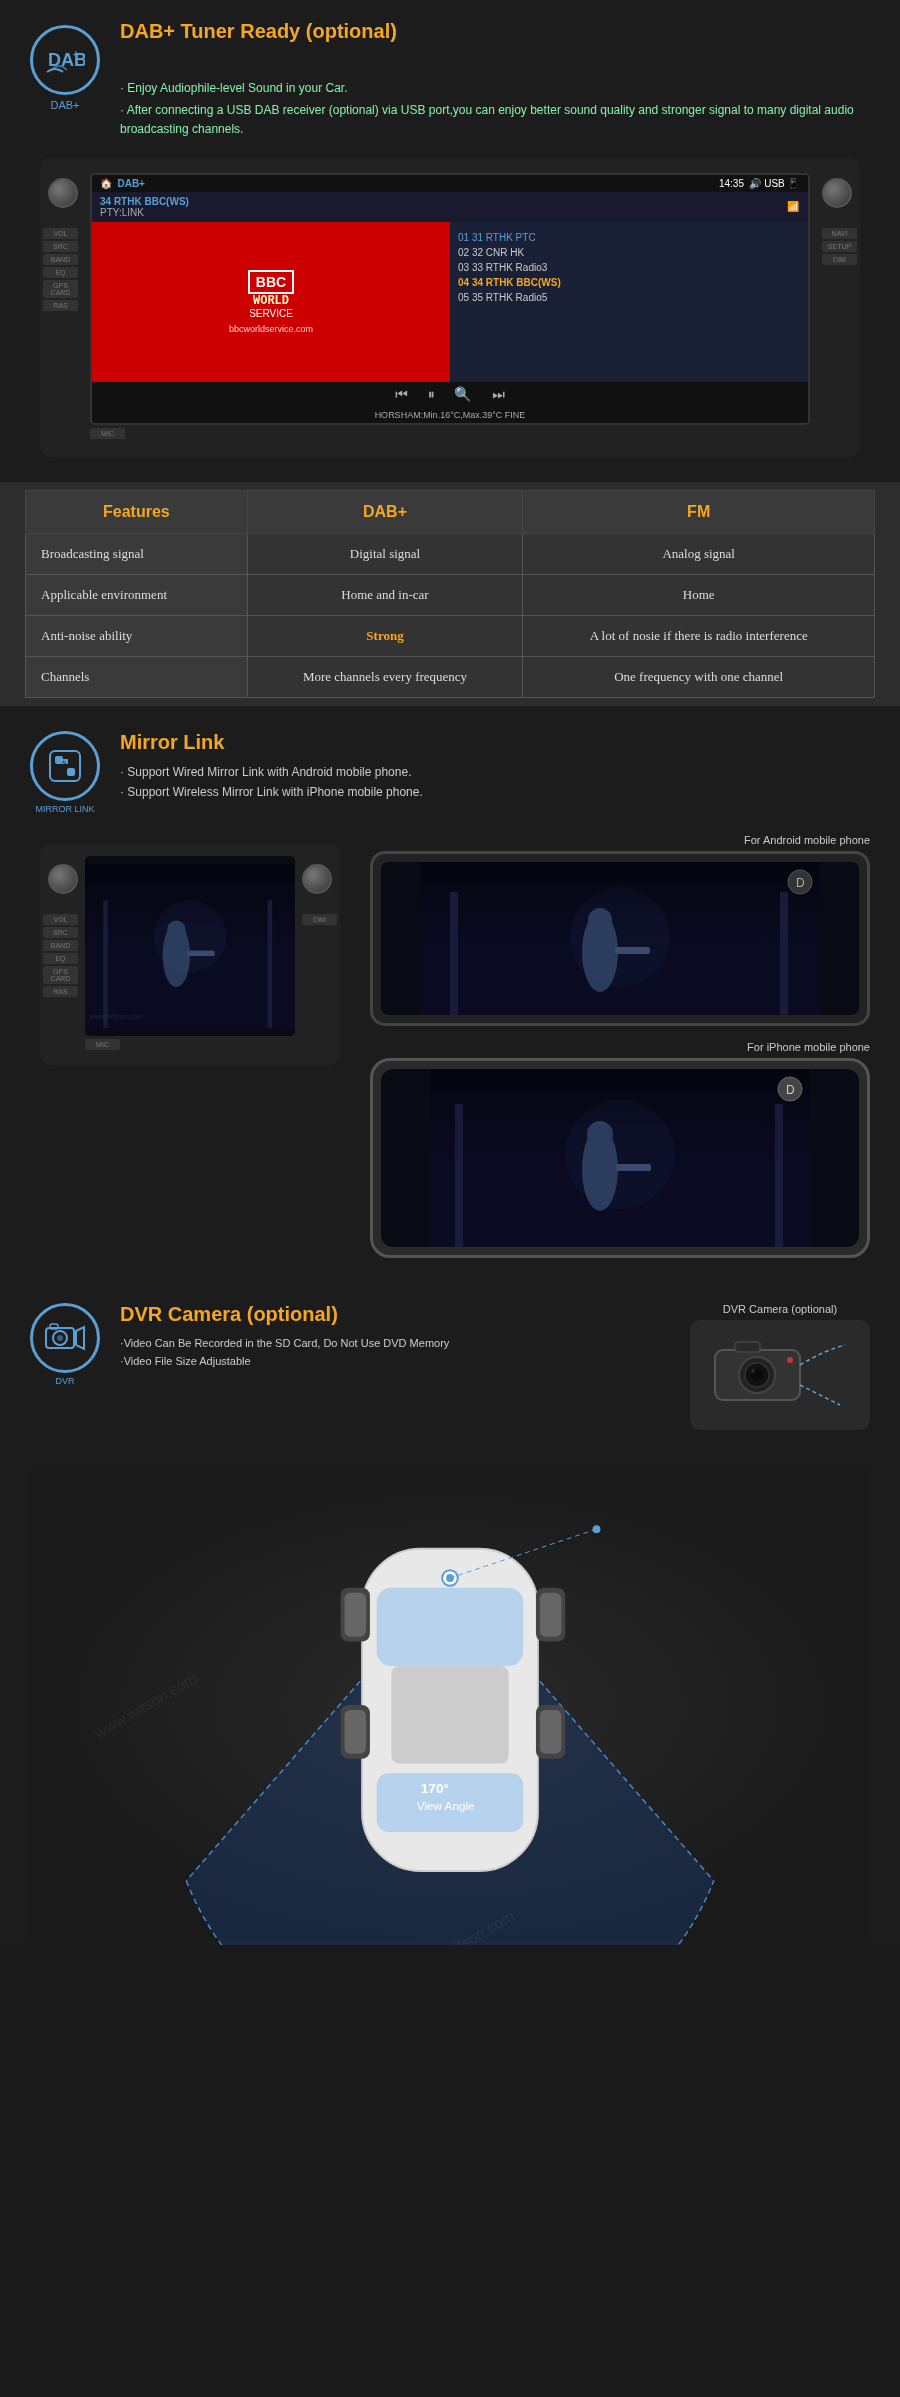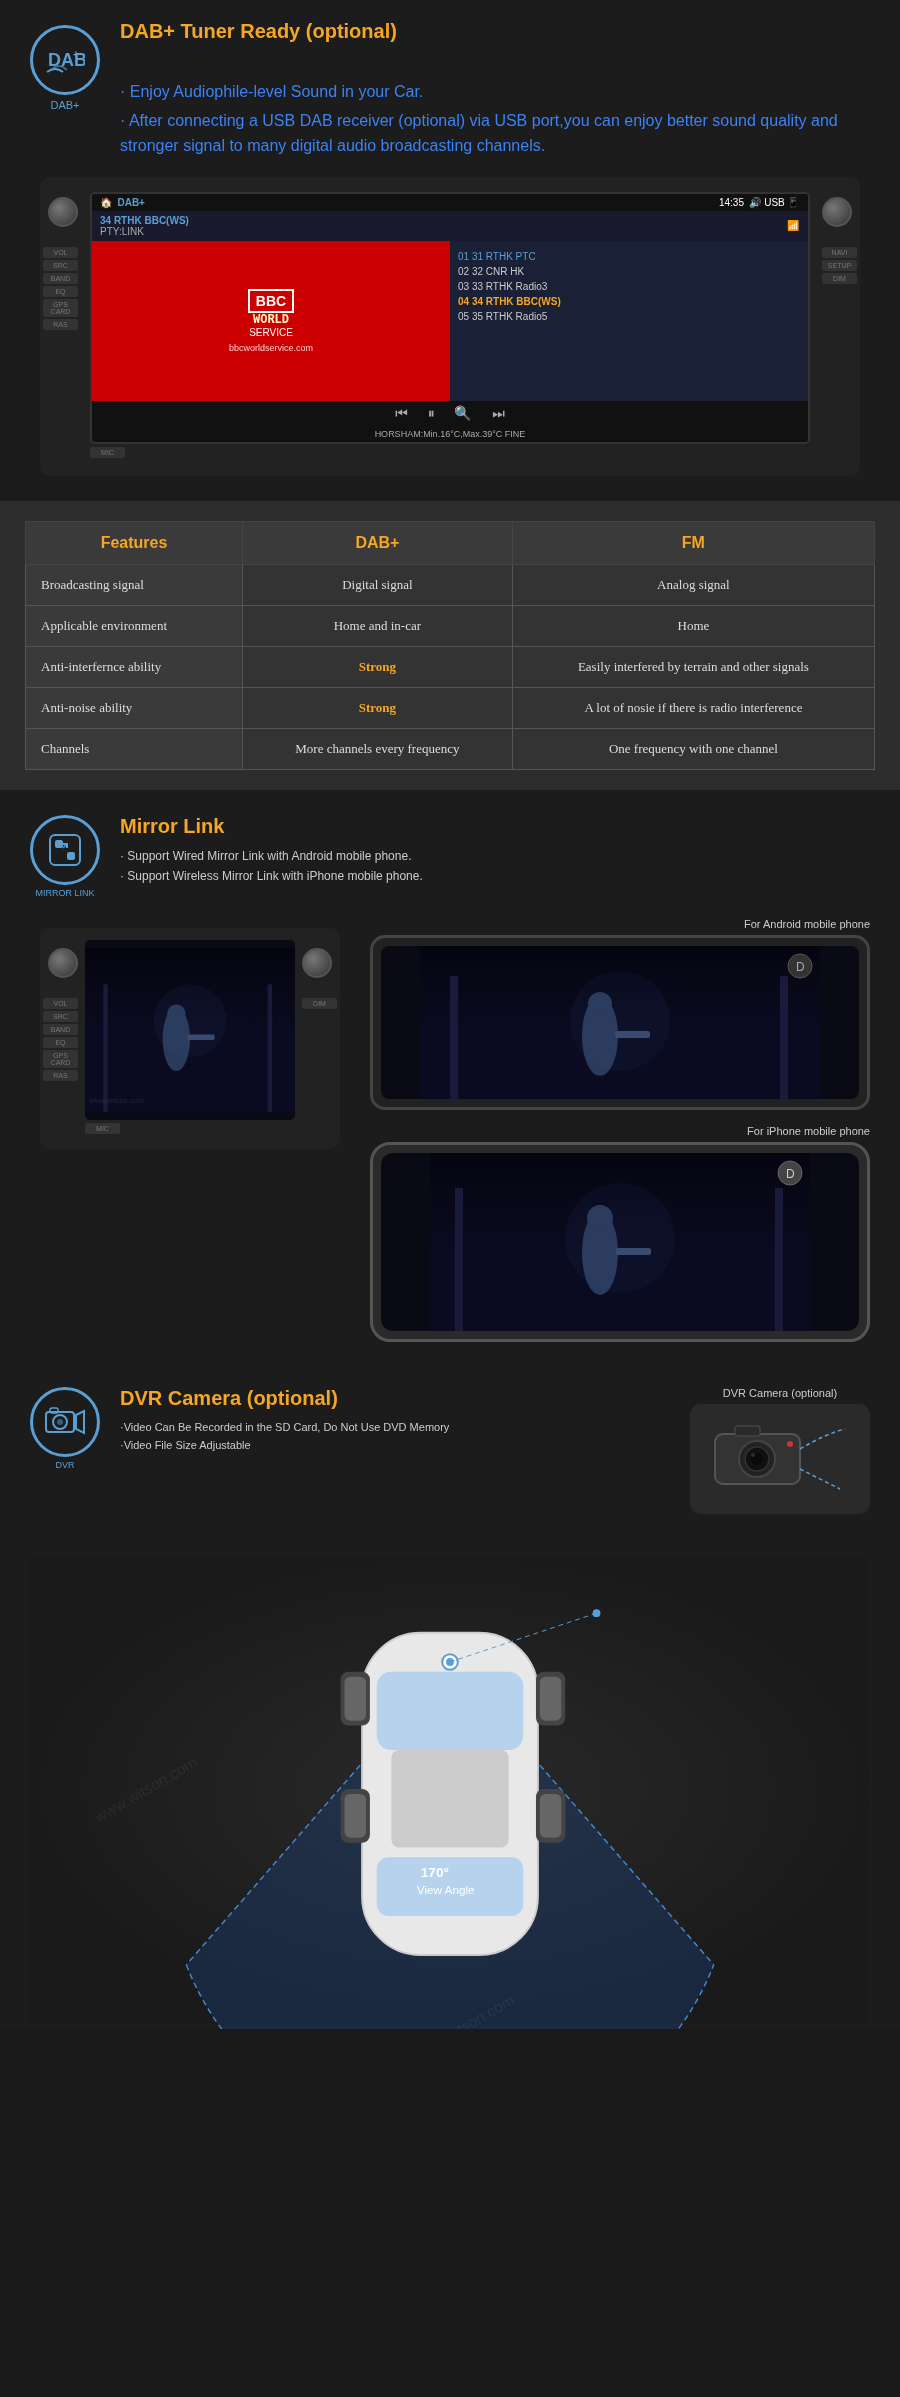--- a/index.html
+++ b/index.html
@@ -38,22 +38,22 @@
       font-size: 11px;
       margin-top: 4px;
     }
     .dab-title {
       color: #f5a623;
       font-size: 20px;
       font-weight: bold;
       margin-bottom: 8px;
     }
     .dab-desc {
-      color: #3b82f6;
-      font-size: 16px;
+      color: #86efac;
+      font-size: 12px;
       line-height: 1.6;
       margin-top: 36px;
     }
     .dab-desc p { margin-bottom: 3px; }
     .device-screen {
       background: #1a1a2e;
       border-radius: 5px;
       overflow: hidden;
       border: 2px solid #333;
     }
@@ -118,21 +118,21 @@
       background: #111;
       color: #888;
       font-size: 9px;
       padding: 3px 8px;
       text-align: center;
     }
 
     
     .features-section {
       background: #2d2d2d;
-      padding: 20px 25px;
+      padding: 8px 25px;
     }
     .features-table {
       width: 100%;
       border-collapse: collapse;
       font-size: 13px;
     }
     .features-table th {
       padding: 12px 15px;
       text-align: center;
       border: 1px solid #444;
@@ -464,25 +464,20 @@
           <td class="td-feature">Broadcasting signal</td>
           <td>Digital signal</td>
           <td>Analog signal</td>
         </tr>
         <tr>
           <td class="td-feature">Applicable environment</td>
           <td>Home and in-car</td>
           <td>Home</td>
         </tr>
         <tr>
-          <td class="td-feature">Anti-interfernce ability</td>
-          <td class="td-strong">Strong</td>
-          <td>Easily interfered by terrain and other signals</td>
-        </tr>
-        <tr>
           <td class="td-feature">Anti-noise ability</td>
           <td class="td-strong">Strong</td>
           <td>A lot of nosie if there is radio interference</td>
         </tr>
         <tr>
           <td class="td-feature">Channels</td>
           <td>More channels every frequency</td>
           <td>One frequency with one channel</td>
         </tr>
       </tbody>

